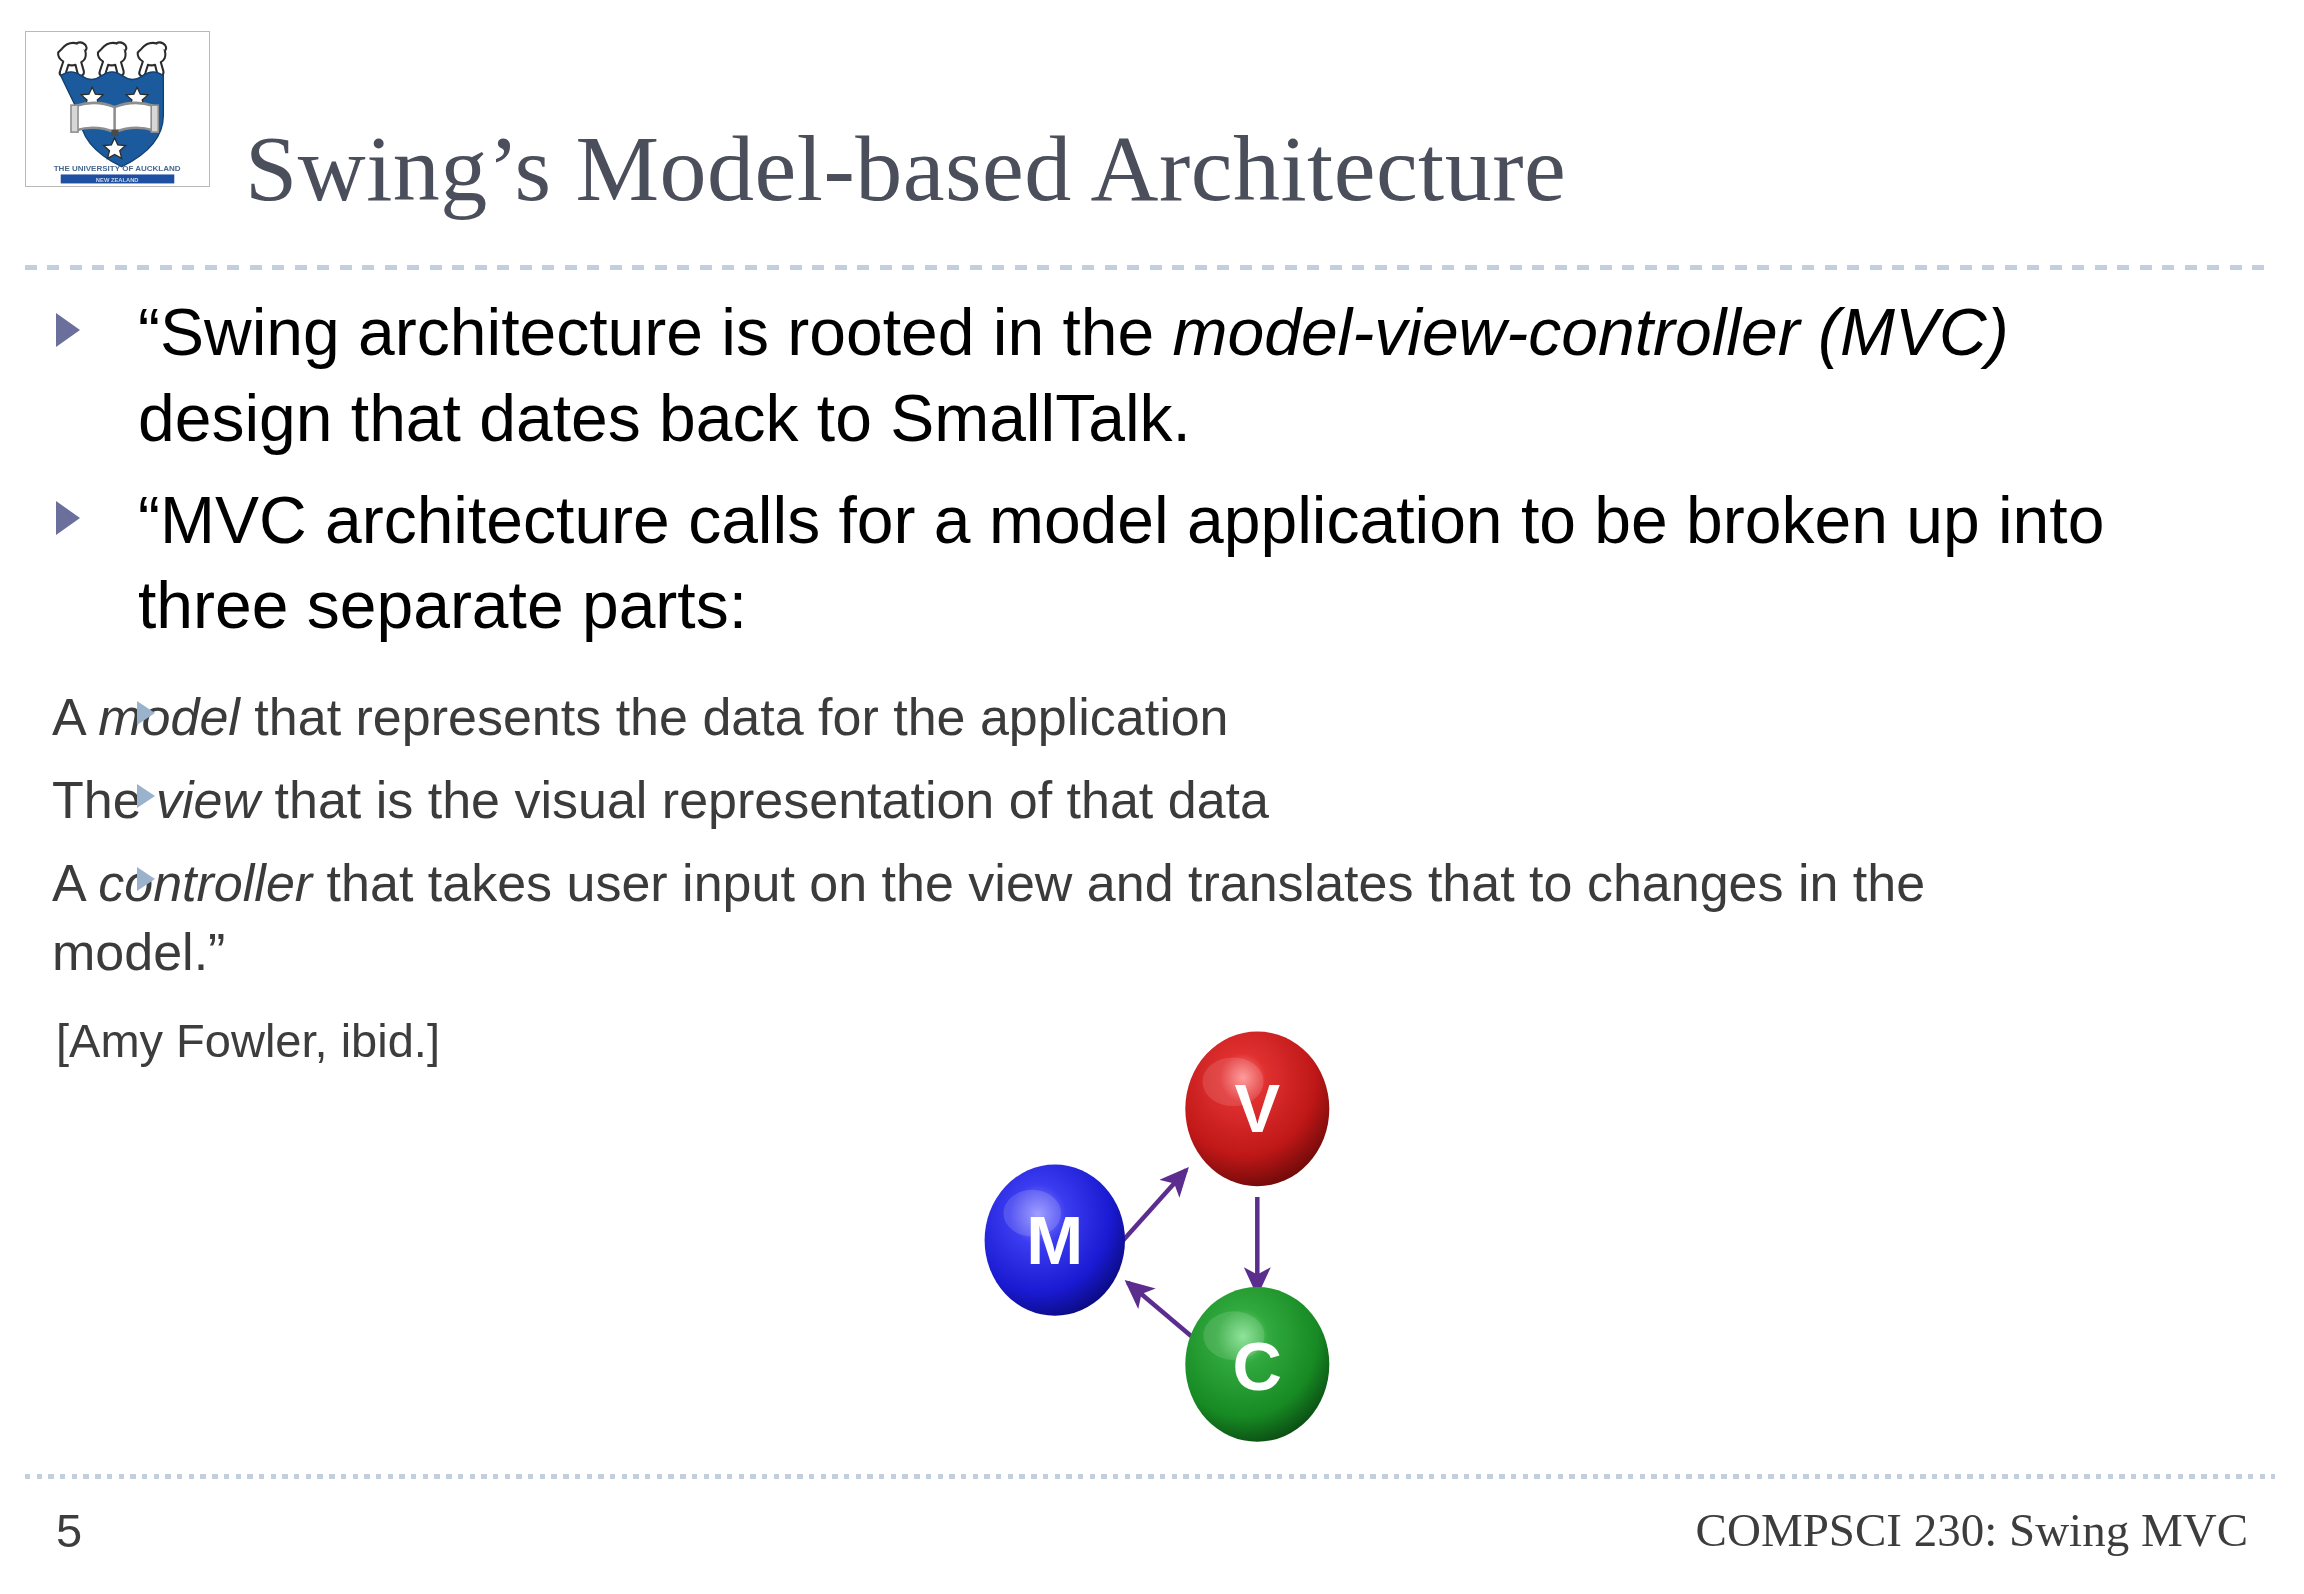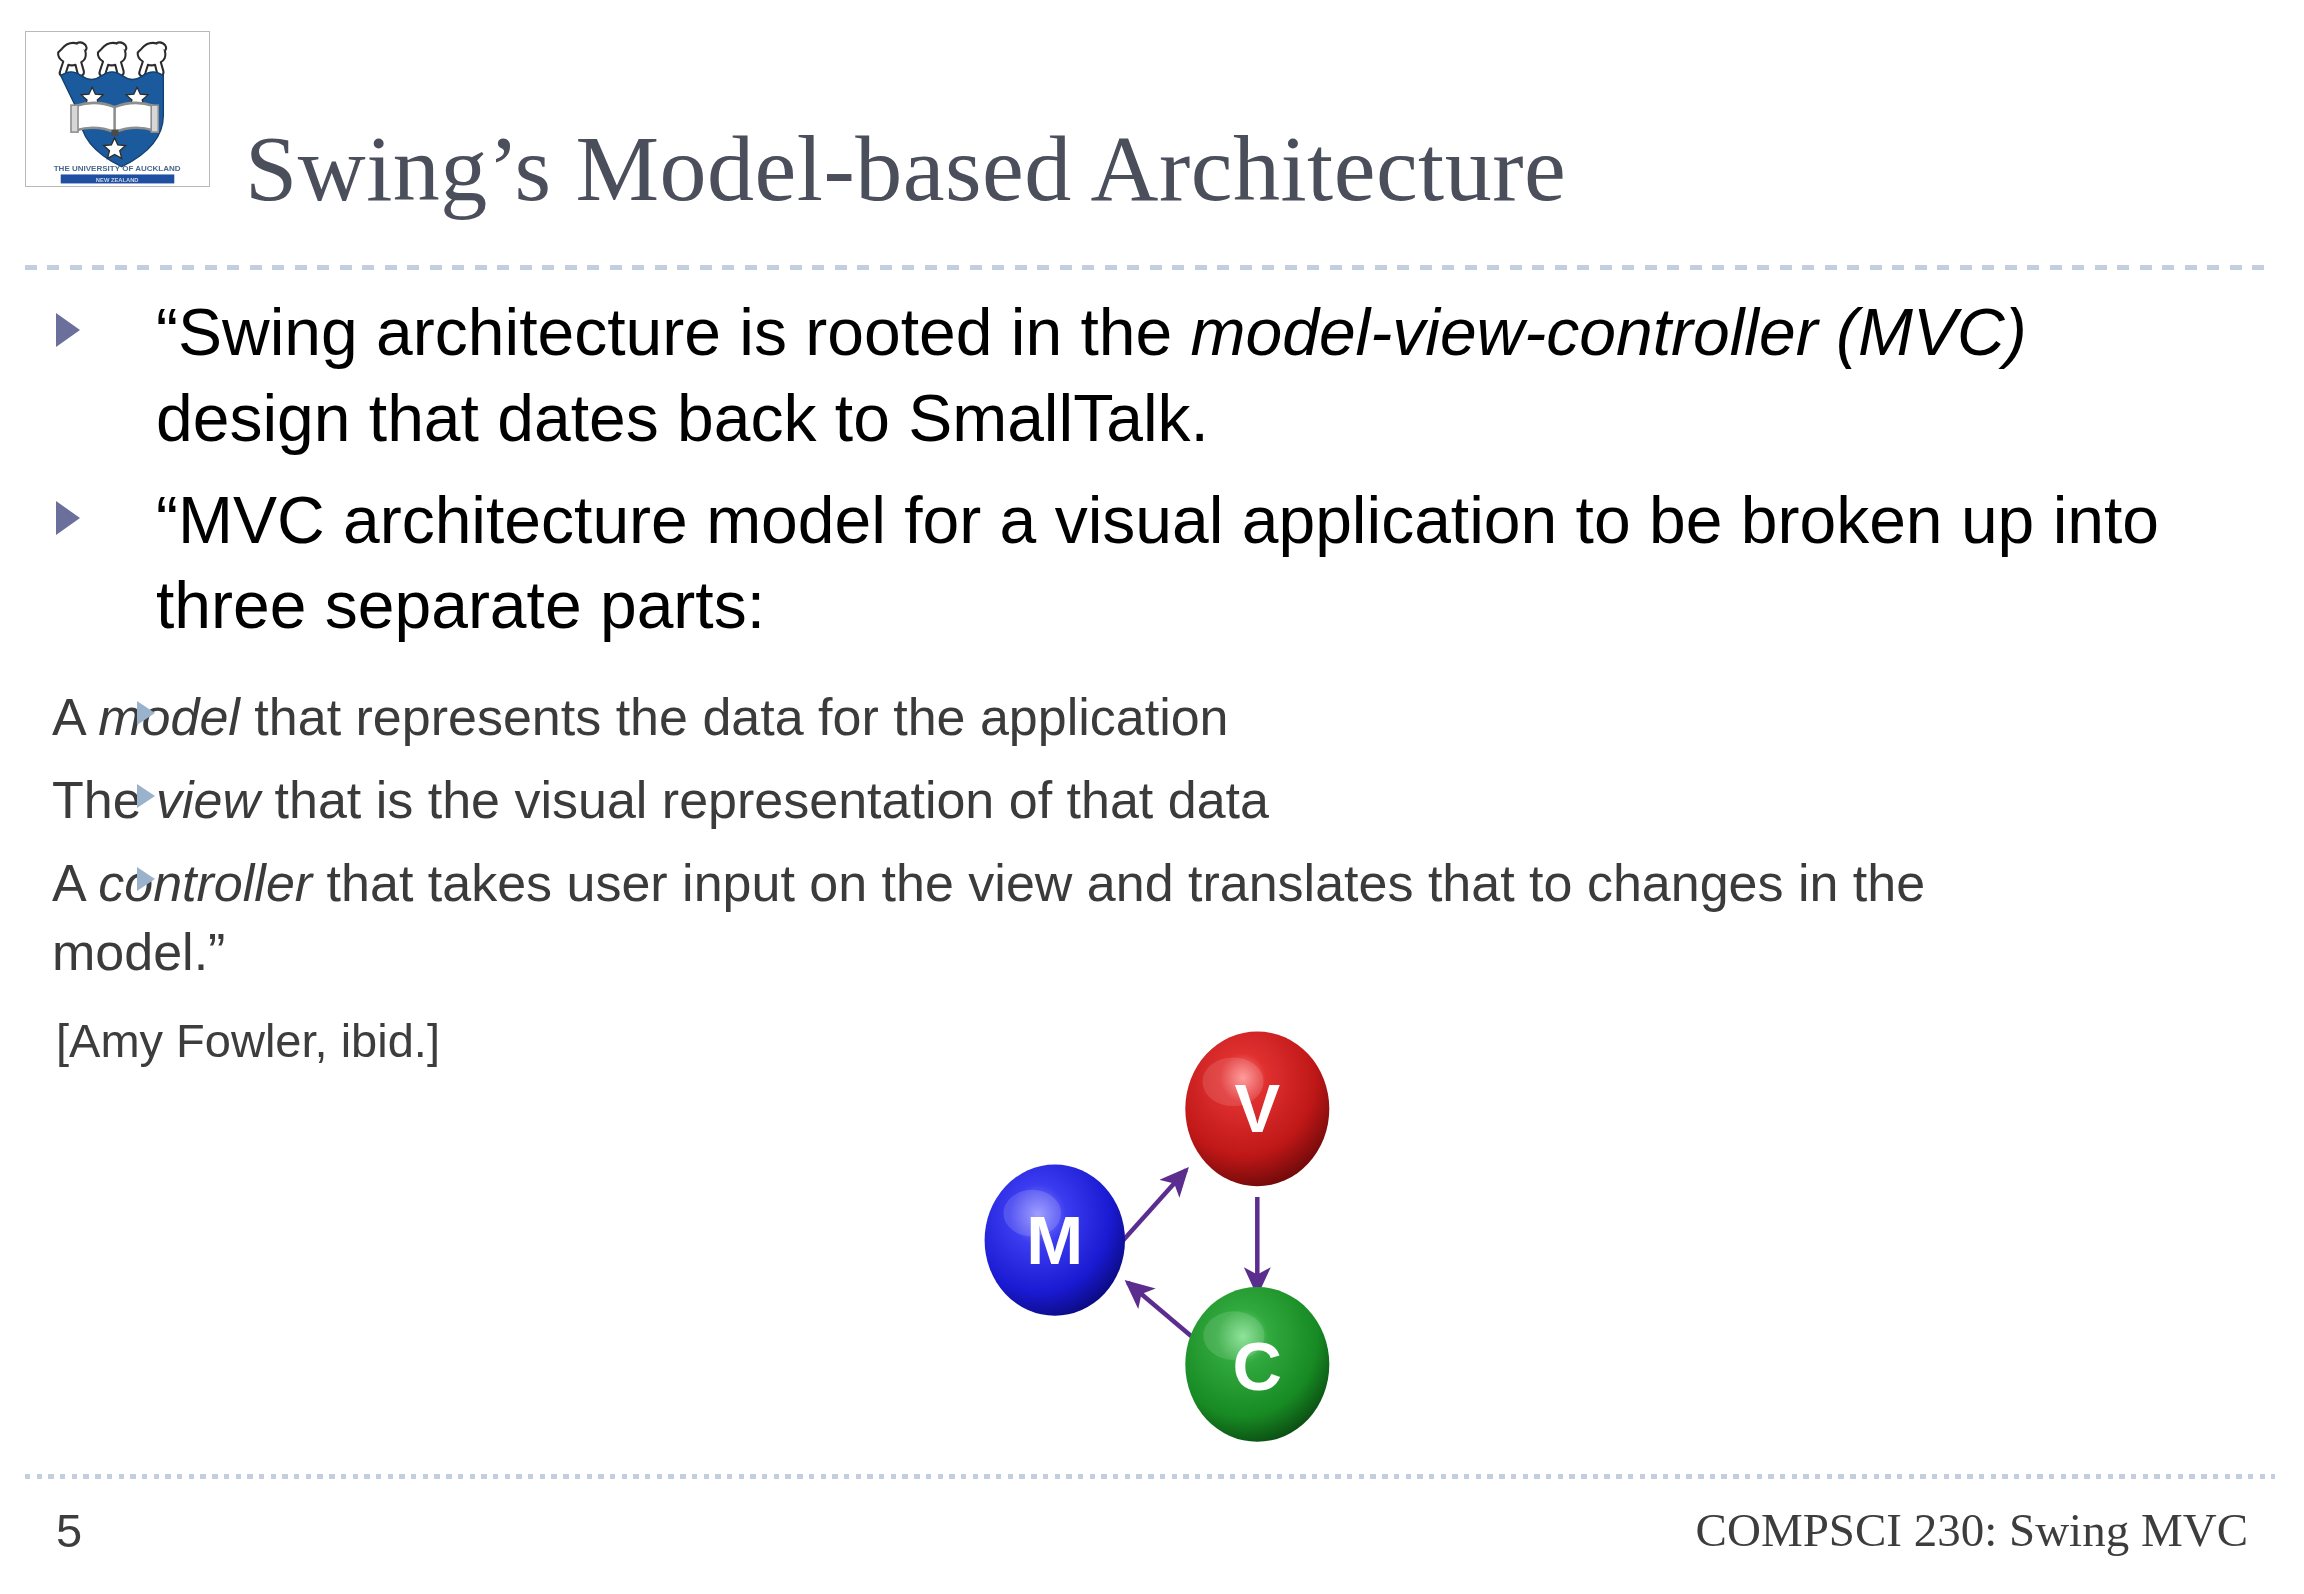--- a/index.html
+++ b/index.html
@@ -71,21 +71,21 @@
     top: 290px;
     width: 2304px;
     height: 1161px;
   }
 
   .bullet-l1 {
     position: relative;
     display: flex;
     align-items: flex-start;
     margin: 0 0 16px 0;
-    padding-left: 84px;
+    padding-left: 66px;
   }
   .bullet-l1 .marker {
     position: absolute;
     left: 56px;
     top: 23.4px;
     width: 0;
     height: 0;
     border-top: 17px solid transparent;
     border-bottom: 17px solid transparent;
     border-left: 24px solid #6b6f9c;
@@ -234,21 +234,21 @@
 
   <div class="body-area">
 
     <div class="bullet-l1">
       <span class="marker"></span>
       <span class="text"><span>“Swing architecture is rooted in the </span><em class="ital">model-view-controller</em><span> </span><em class="ital">(MVC)</em><span> design that dates back to SmallTalk.</span></span>
     </div>
 
     <div class="bullet-l1">
       <span class="marker"></span>
-      <span class="text"><span>“MVC architecture model for a visual application to be broken up into three separate parts:</span></span>
+      <span class="text"><span>“MVC architecture calls for a model application to be broken up into three separate parts:</span></span>
     </div>
 
     <div class="bullet-l2-group">
       <div class="bullet-l2">
         <span class="marker"></span>
         <span class="text"><span>A </span><em class="ital">model</em><span> that represents the data for the application</span></span>
       </div>
       <div class="bullet-l2">
         <span class="marker"></span>
         <span class="text"><span>The </span><em class="ital">view</em><span> that is the visual representation of that data</span></span>

